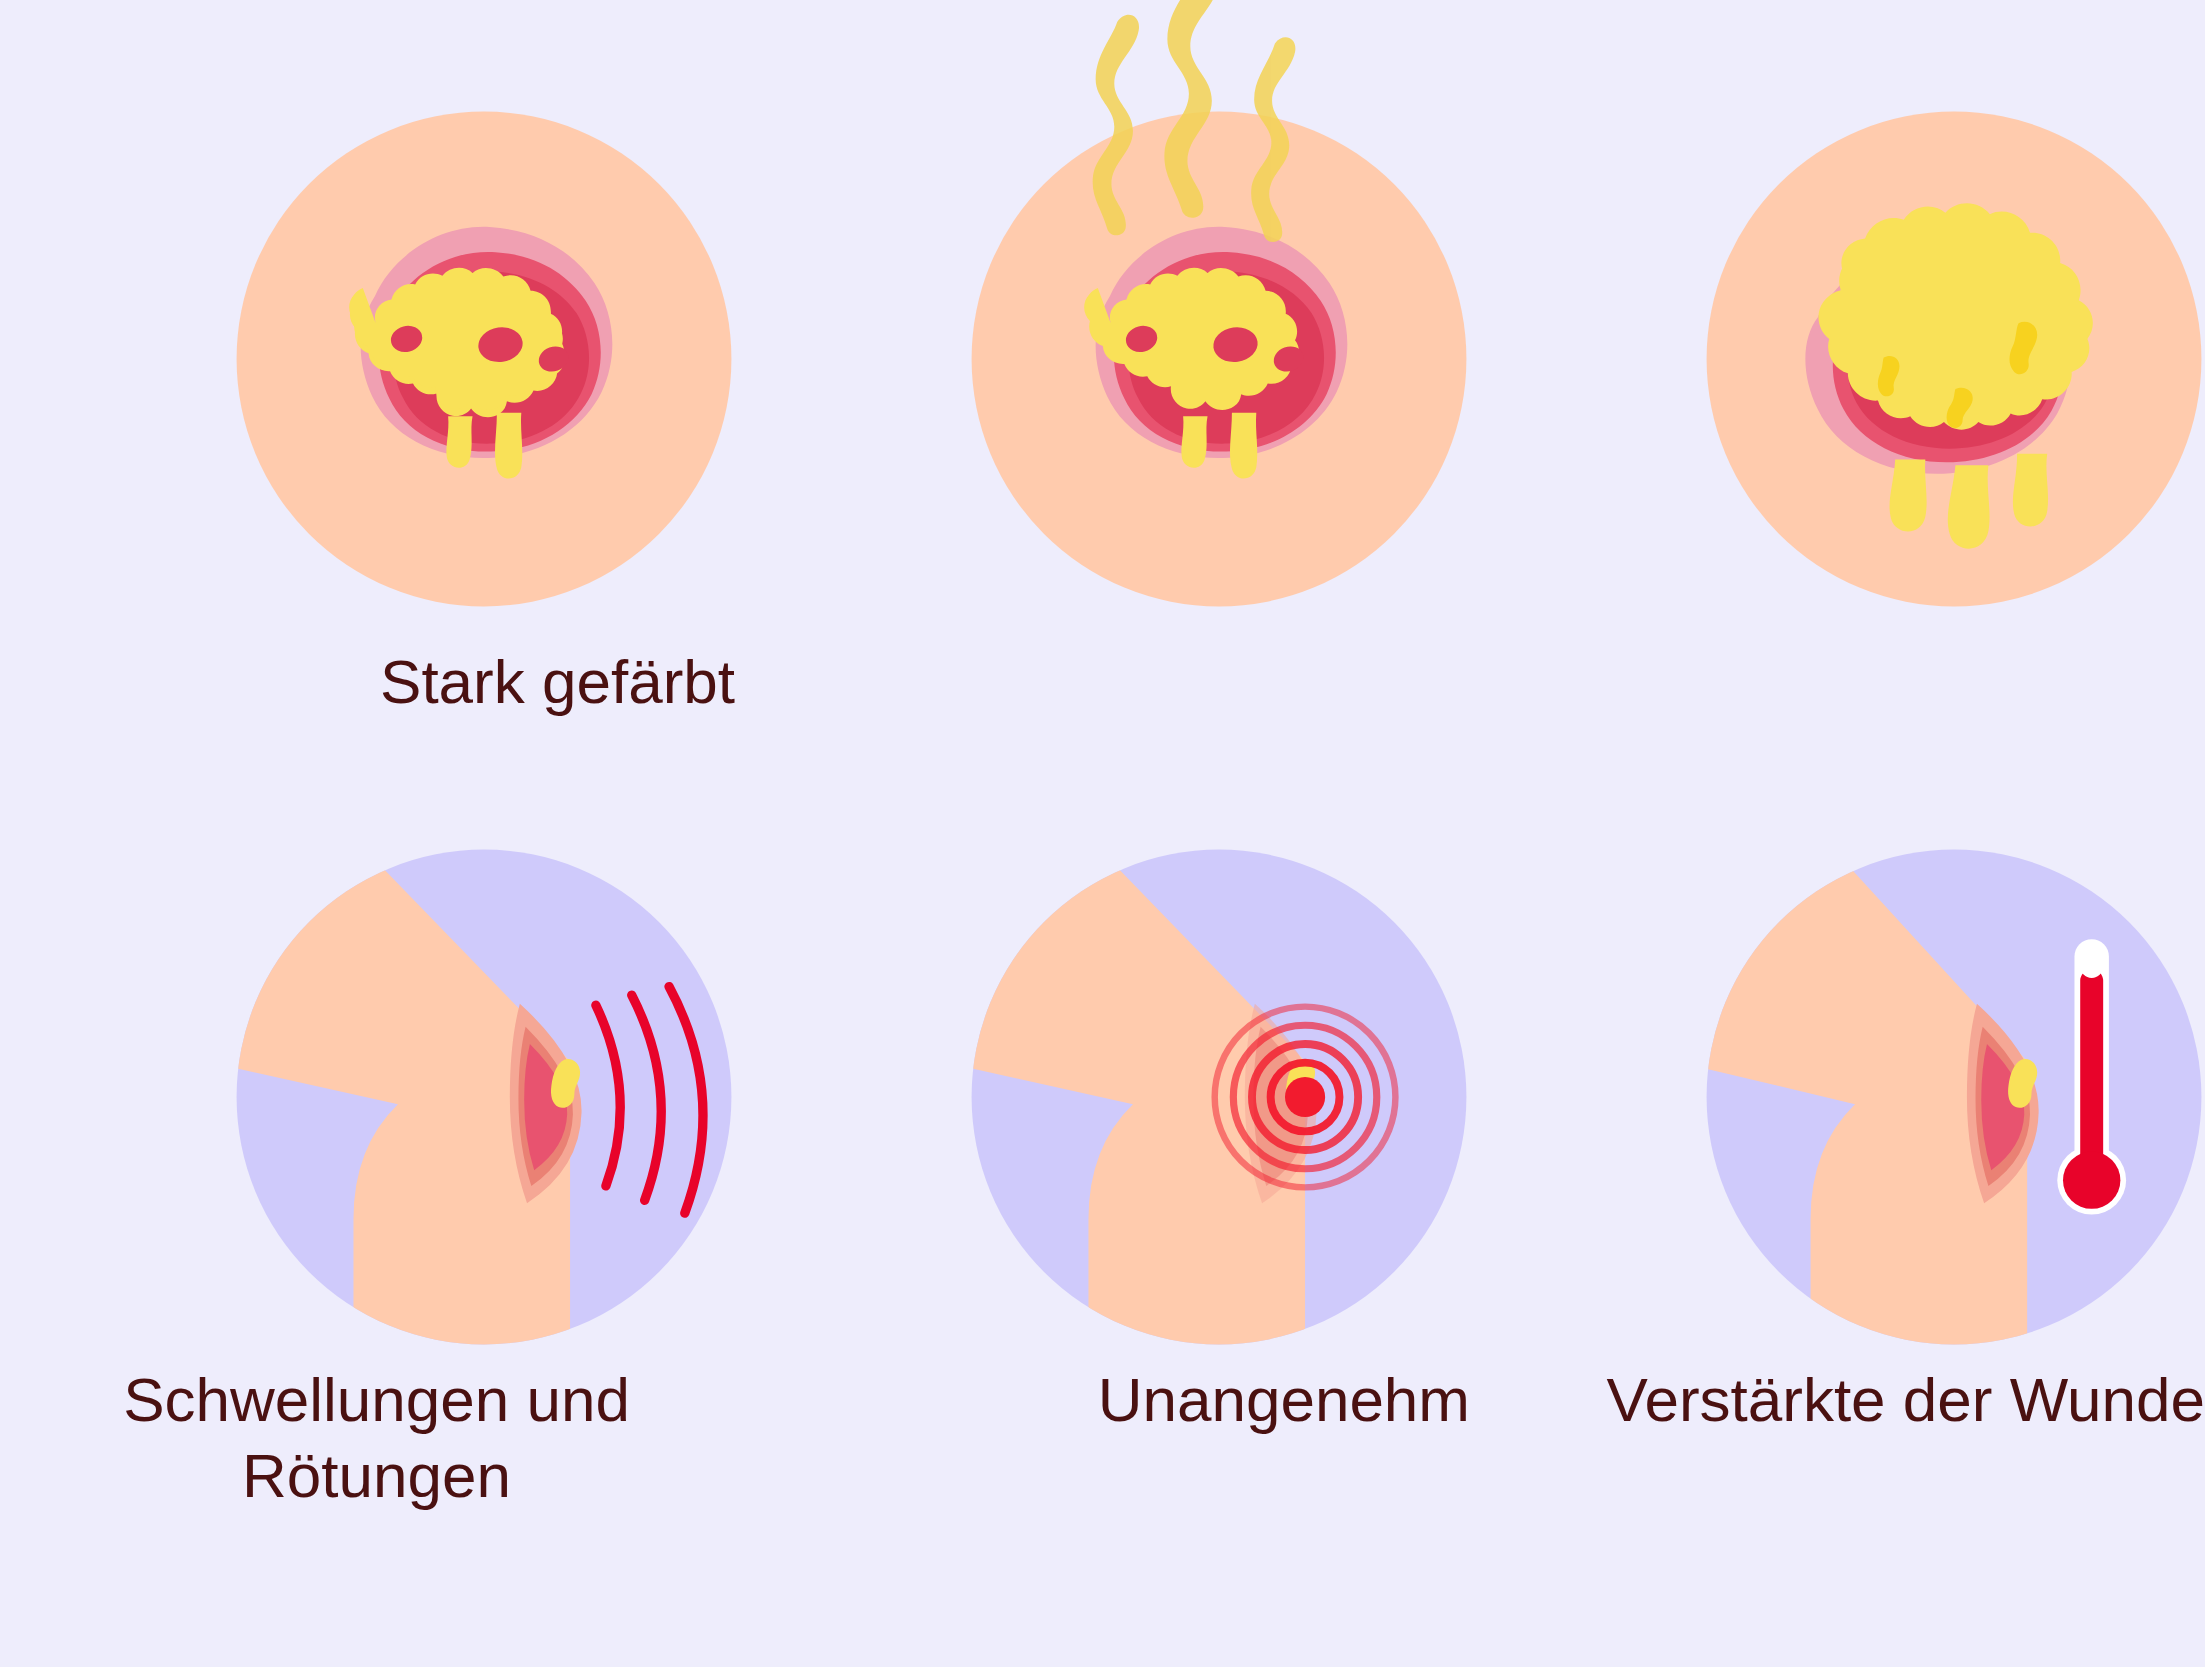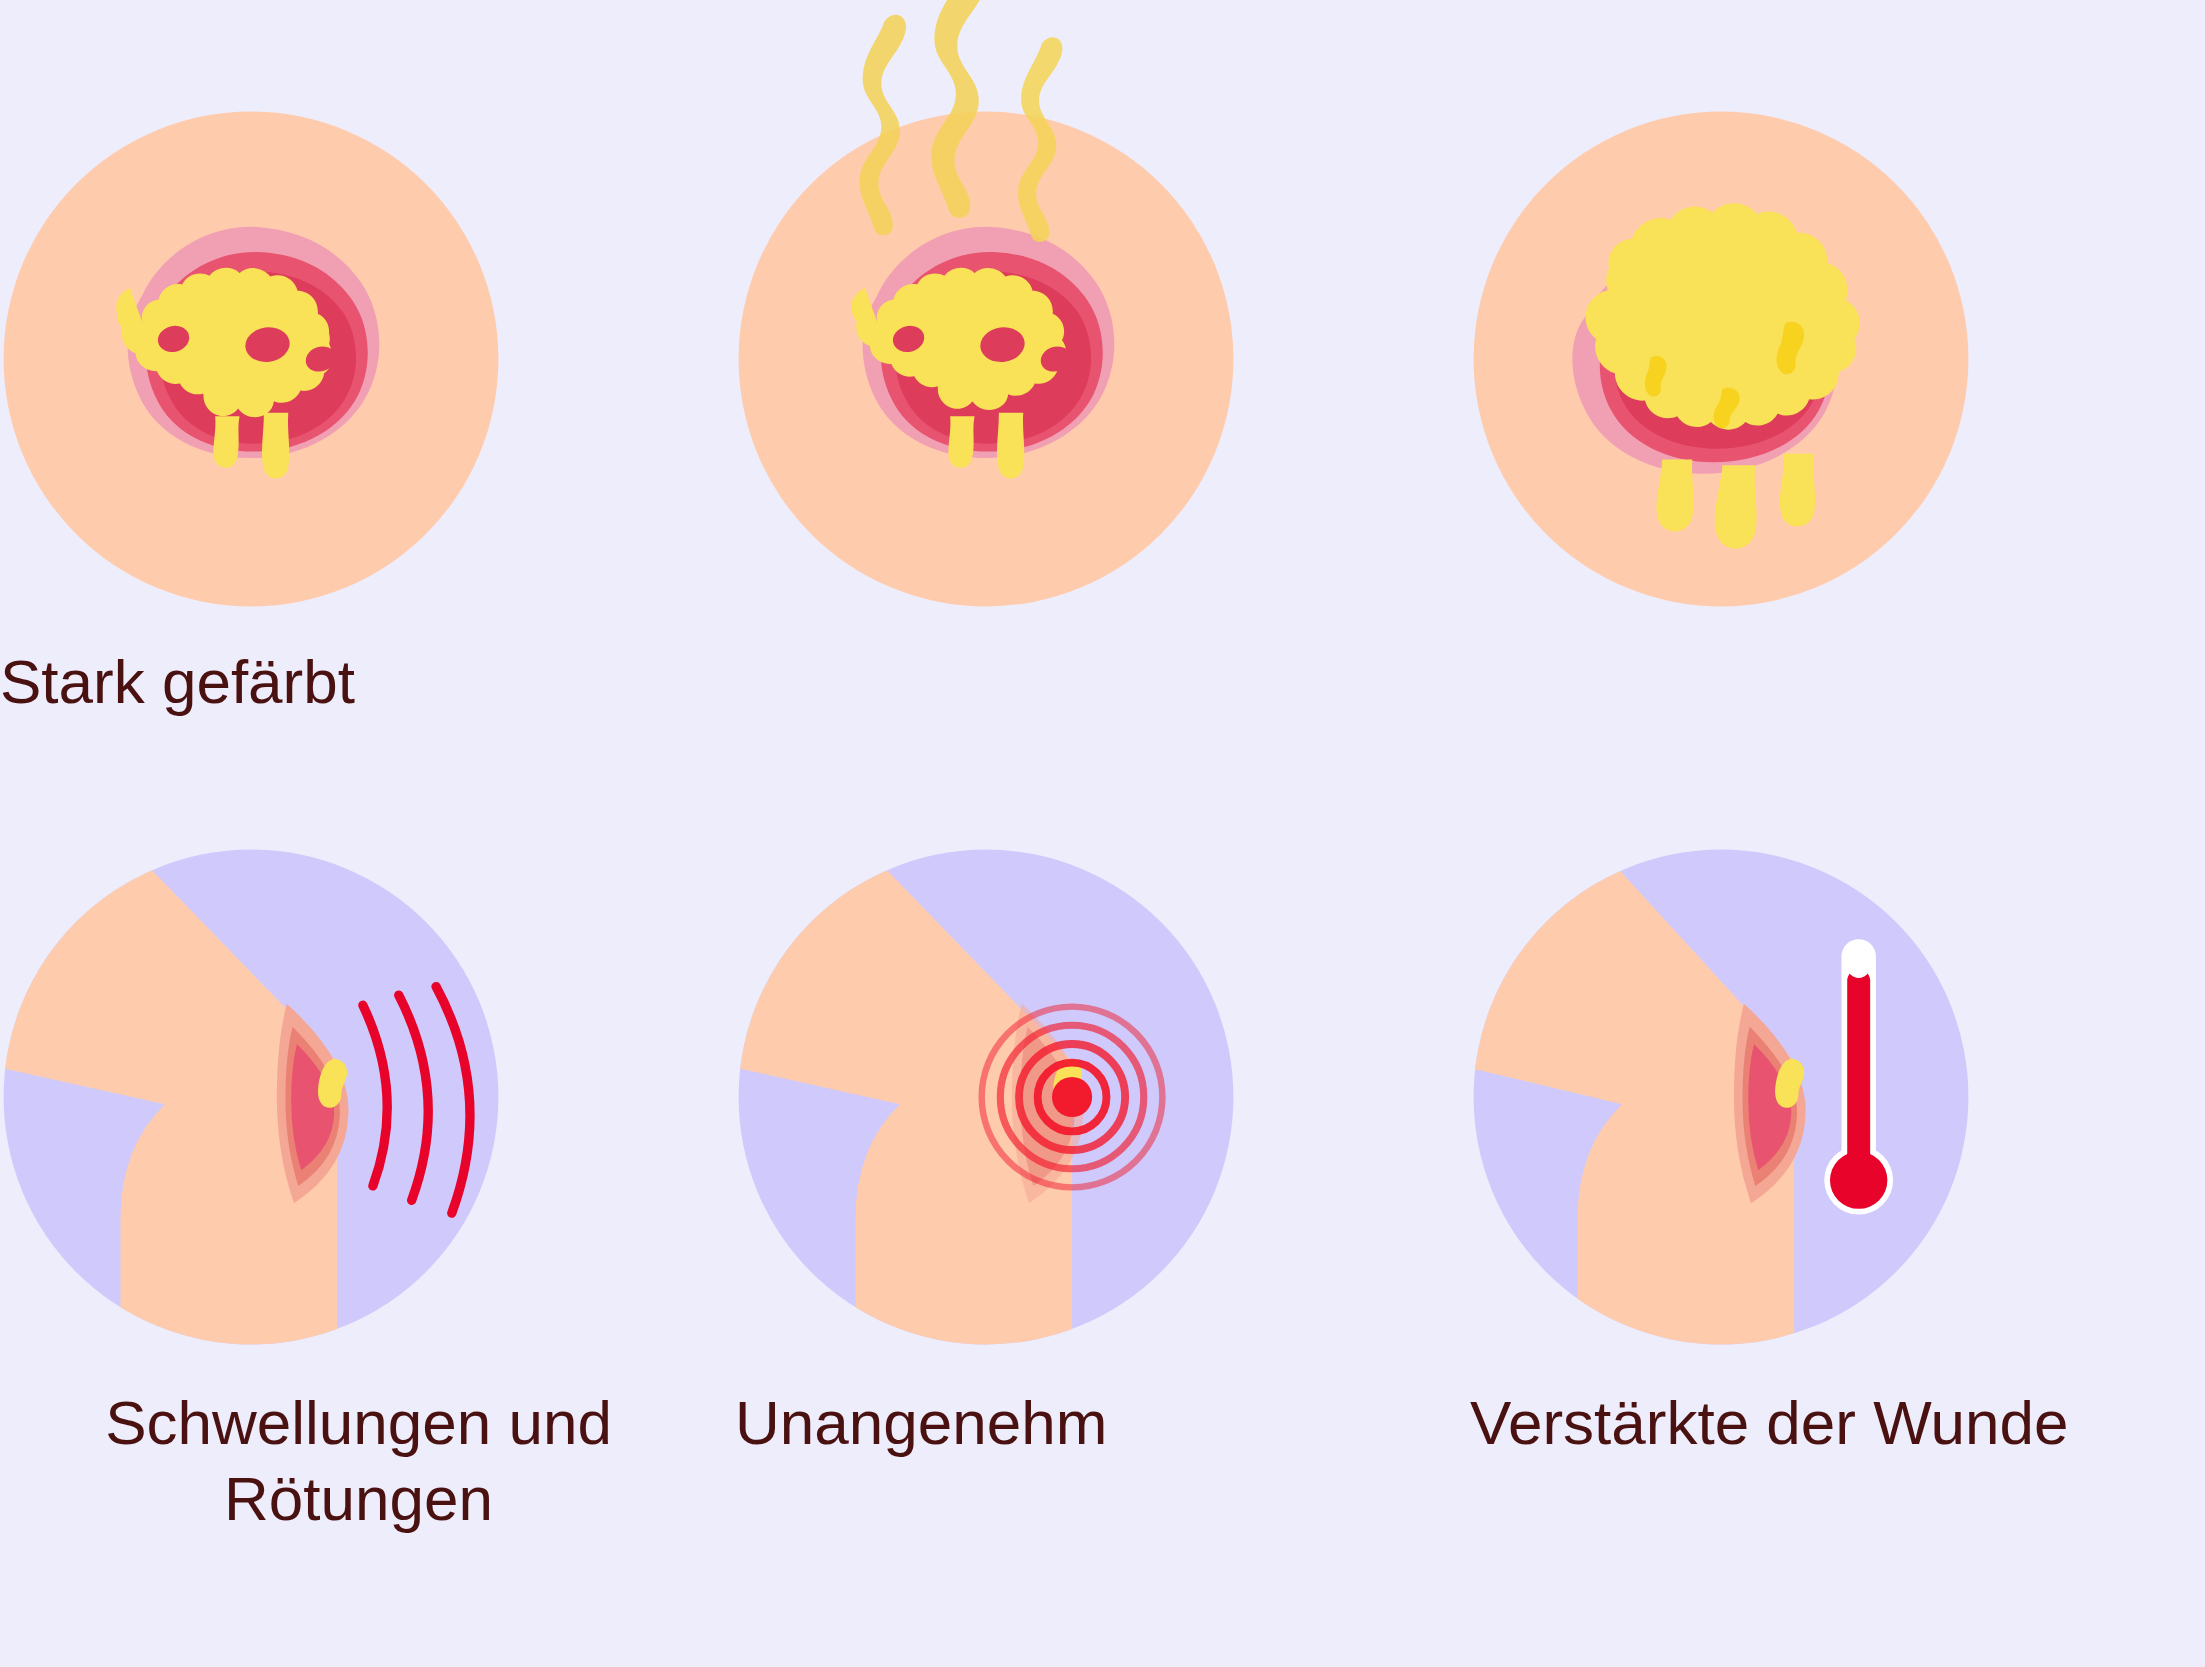--- a/index.html
+++ b/index.html
@@ -30,21 +30,21 @@
     height: 1667px;
     display: grid;
     grid-template-columns: repeat(3, 1fr);
     grid-template-rows: 832px 835px;
   }
 
   .card {
     position: relative;
     display: flex;
     flex-direction: column;
-    align-items: flex-start;
+    align-items: flex-end;
     justify-content: flex-start;
   }
 
   .art {
     position: relative;
     width: 502px;
     height: 502px;
     flex: 0 0 auto;
   }
   .art svg { display: block; width: 502px; height: 502px; overflow: visible; }
@@ -56,21 +56,21 @@
     margin-top: 34px;
     text-align: center;
     color: #4a1111;
     font-size: 62px;
     line-height: 1.22;
     font-weight: 400;
     letter-spacing: 0px;
     white-space: pre-line;
     max-width: 717px;
   }
-  .row2 .caption { margin-top: 37px; }
+  .row2 .caption { margin-top: 14px; }
 </style>
 </head>
 <body>
 
 <div class="infographic">
   <div class="grid">
 
     <div class="card row1">
       <div class="art">
         <svg viewBox="0 0 700 700" xmlns="http://www.w3.org/2000/svg">

